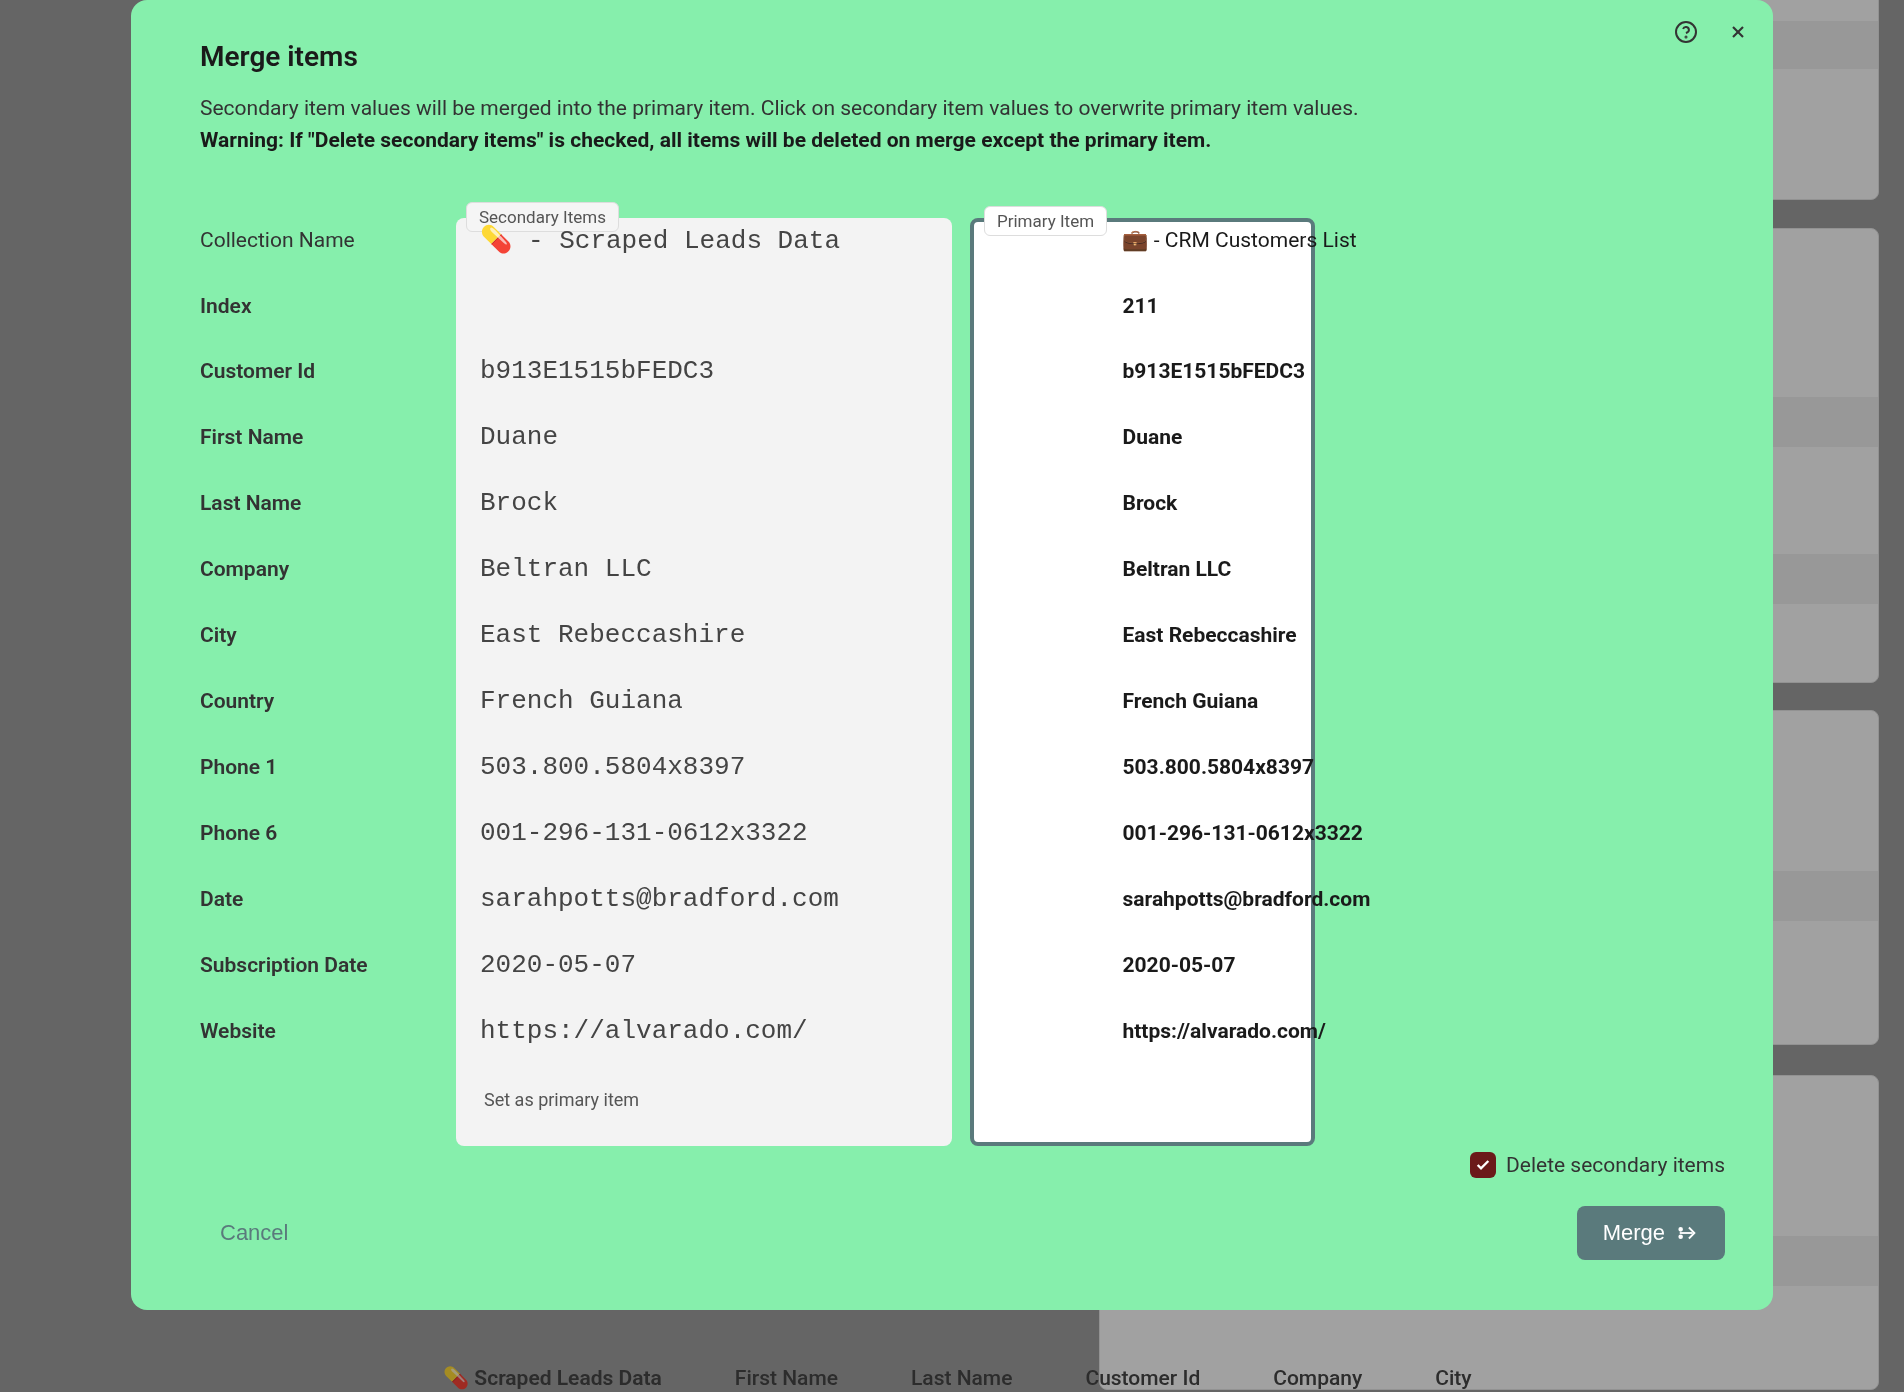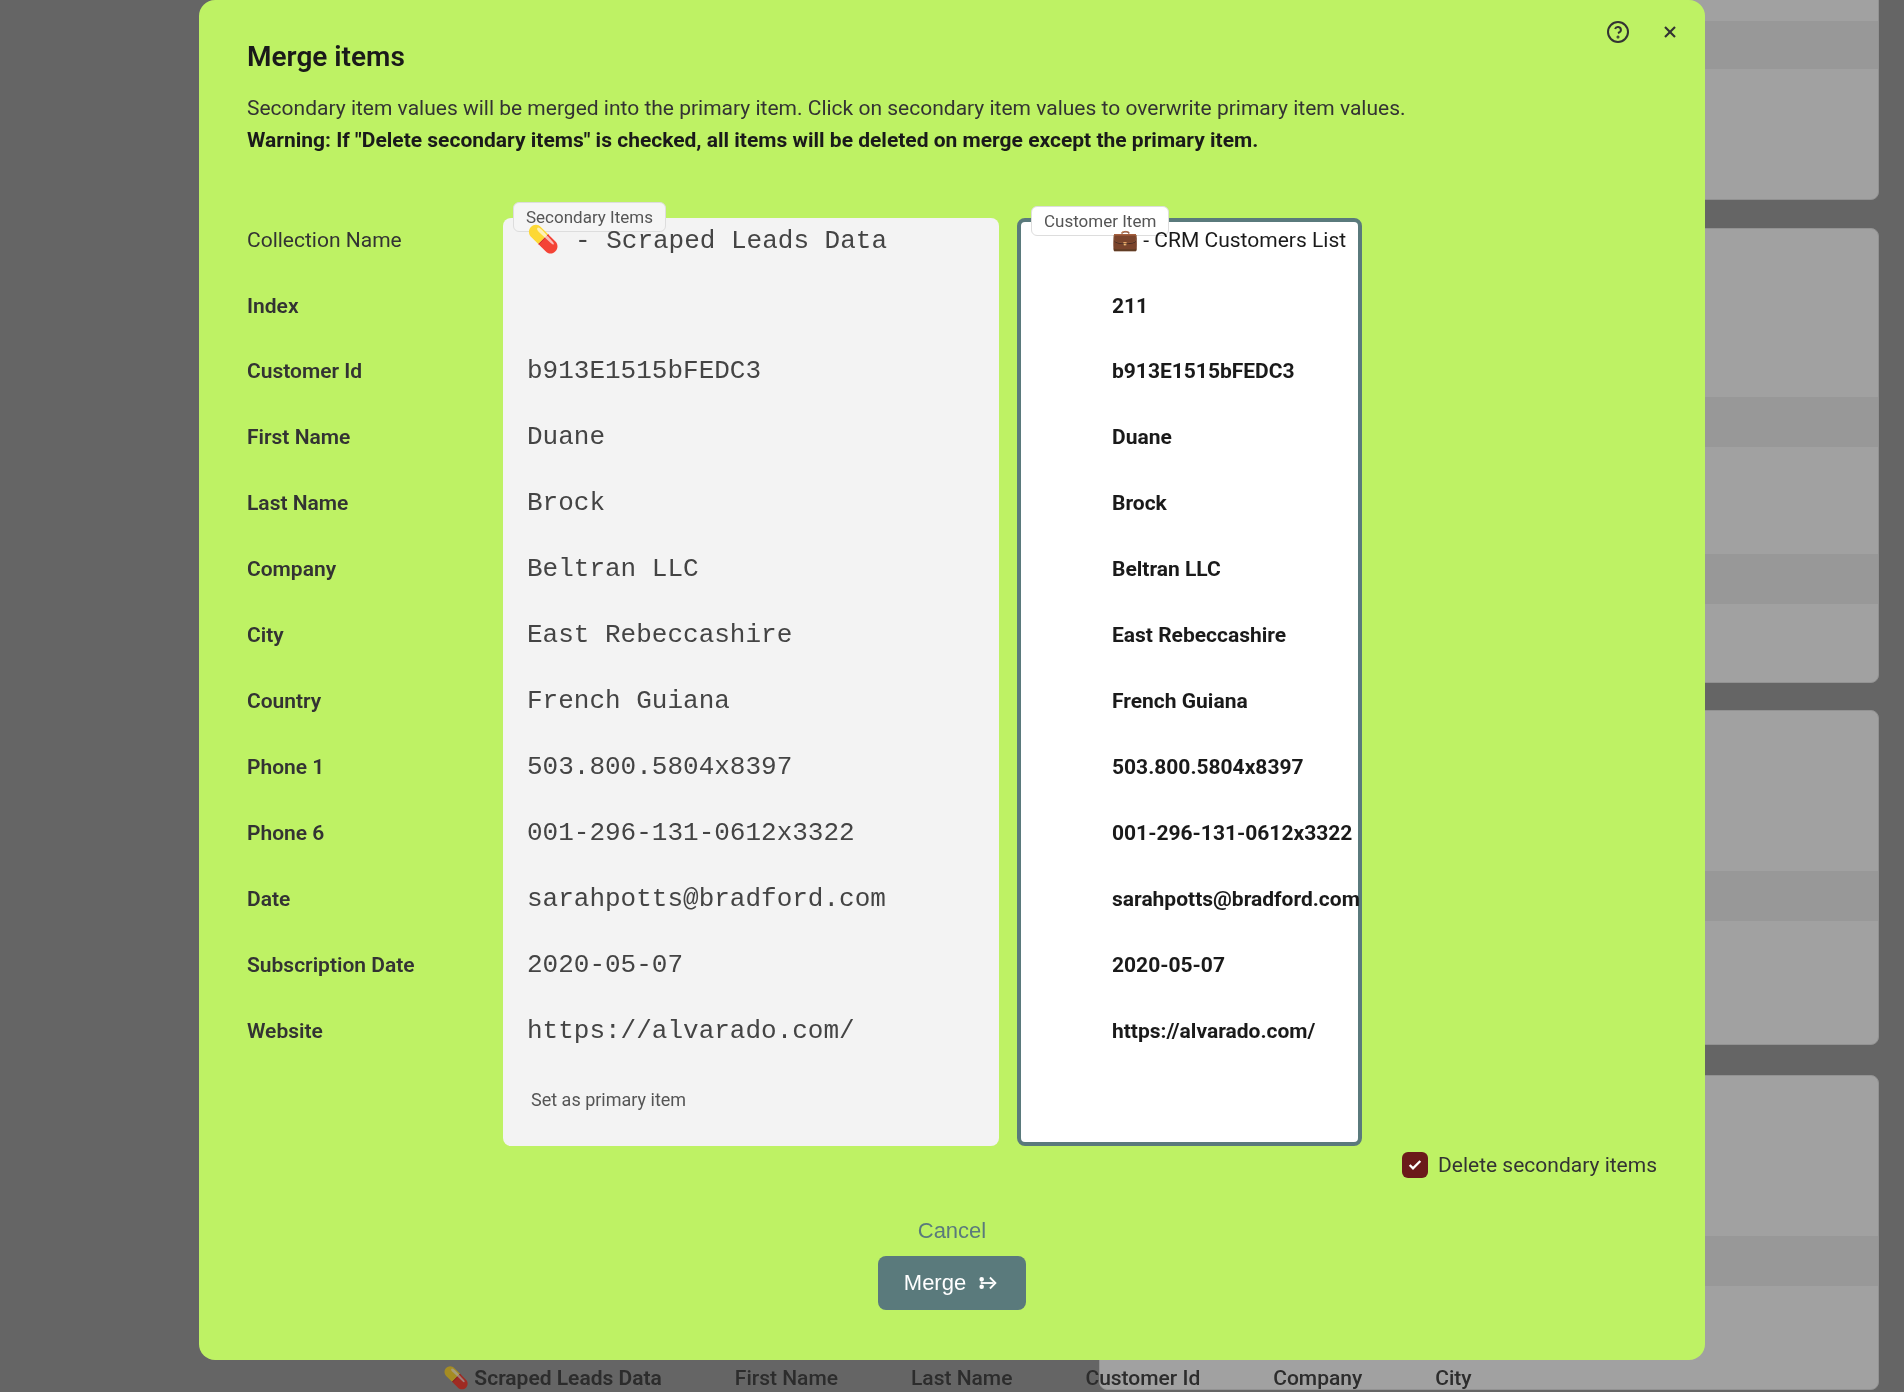--- a/index.html
+++ b/index.html
@@ -27,25 +27,25 @@
       top: 0;
       left: 0;
       width: 100%;
       height: 100%;
       background: rgba(0,0,0,0.35);
       display: flex;
       justify-content: center;
       align-items: flex-start;
     }
     .modal {
-      background: #bef264;
+      background: #86efac;
       border-radius: 16px;
-      width: 1506px;
+      width: 1642px;
       margin-top: 0;
-      padding: 40px 48px 50px 48px;
+      padding: 40px 48px 50px 69px;
       position: relative;
     }
     .modal-title {
       font-size: 28px;
       font-weight: 600;
       color: #1a1a1a;
       margin-bottom: 20px;
     }
     .modal-icons {
       display: flex;
@@ -146,21 +146,20 @@
       color: #555;
       padding: 18px 28px;
       z-index: 1;
       cursor: pointer;
     }
     .modal-footer {
       display: flex;
       justify-content: space-between;
       align-items: center;
       margin-top: 70px;
-      flex-direction: column;
     }
     .delete-checkbox-row {
       display: flex;
       align-items: center;
       gap: 10px;
       justify-content: flex-end;
       margin-bottom: 28px;
       margin-top: 18px;
     }
     .checkbox {
@@ -290,21 +289,21 @@
     <p class="modal-description">
       <span>Secondary item values will be merged into the primary item. Click on secondary item values to overwrite primary item values.</span><br>
       <span class="warning">Warning: If "Delete secondary items" is checked, all items will be deleted on merge except the primary item.</span>
     </p>
 
     <div class="merge-table">
       <div class="col-container-secondary">
         <div class="badge">Secondary Items</div>
       </div>
       <div class="col-container-primary">
-        <div class="badge primary-badge">Customer Item</div>
+        <div class="badge primary-badge">Primary Item</div>
       </div>
 
       <div id="field-rows">
           <div class="field-row">
             <div class="label-cell regular">Collection Name</div>
             <div class="secondary-cell">💊 - Scraped Leads Data</div>
             <div class="primary-cell" style="font-weight: 400;">💼 - CRM Customers List</div>
           </div>
           <div class="field-row">
             <div class="label-cell">Index</div>

